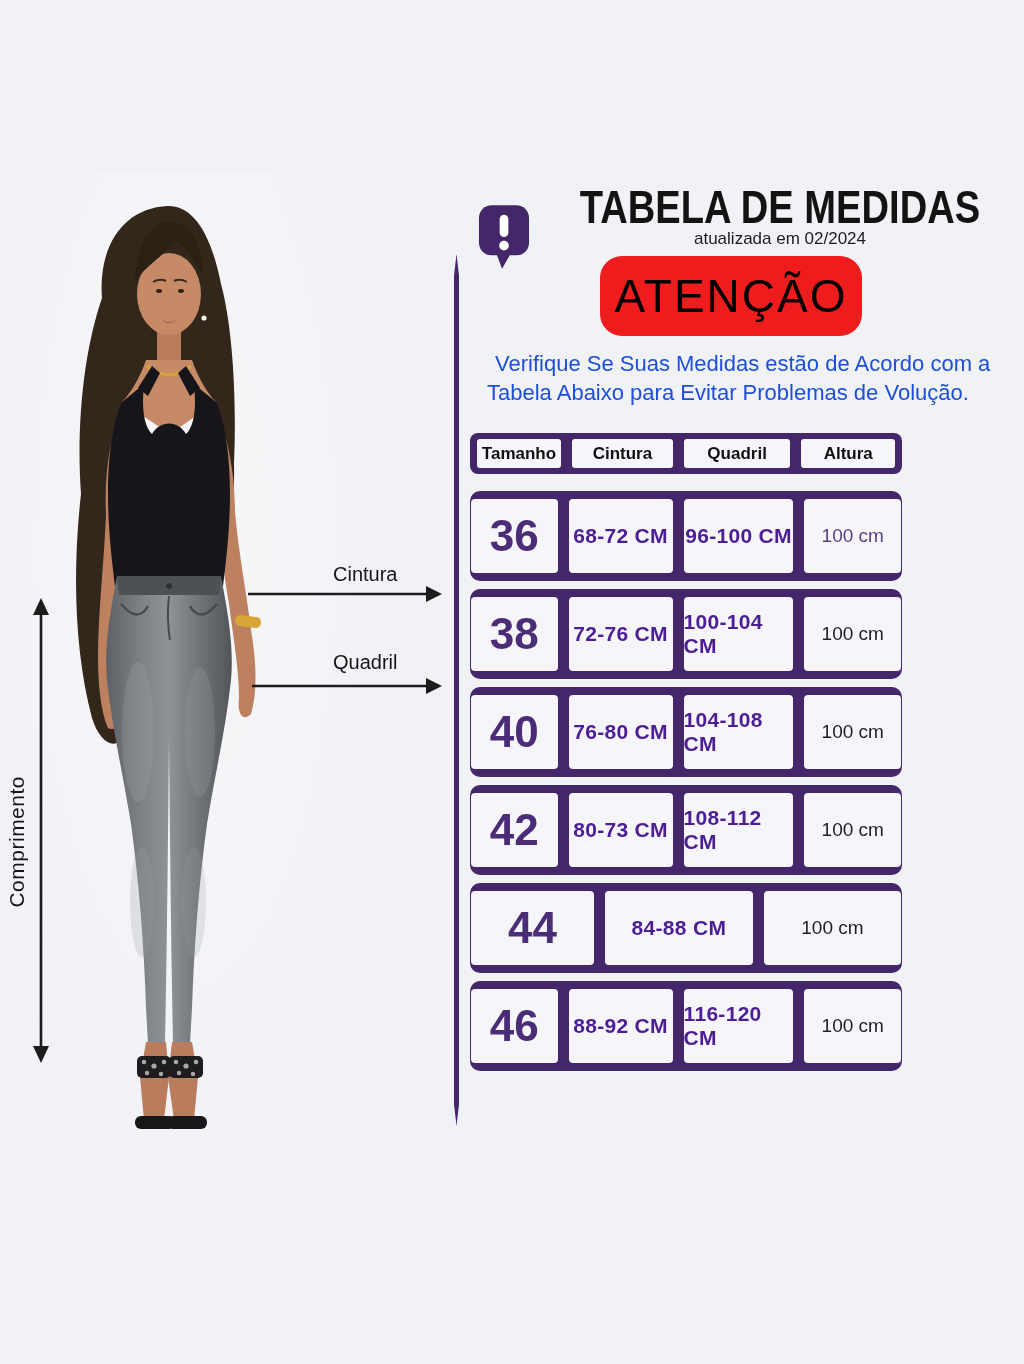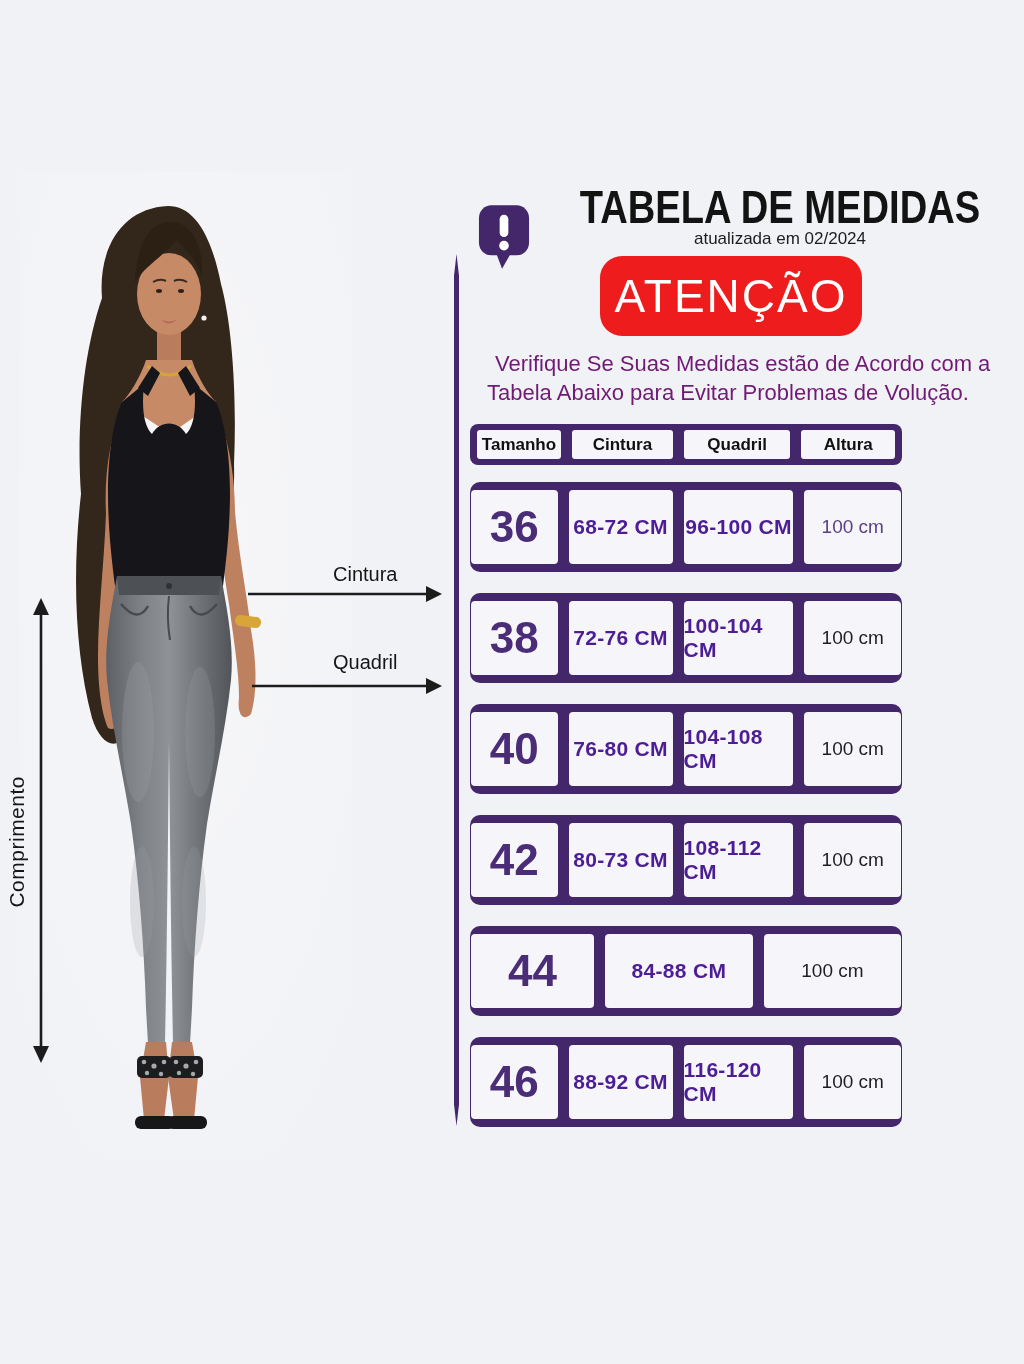--- a/index.html
+++ b/index.html
@@ -27,30 +27,30 @@
   .alert-icon { position:absolute; left:478px; top:203px; width:52px; height:68px; }
 
   .title-block { position:absolute; left:545px; top:182px; width:470px; text-align:center; }
   .page-title { font-size:41px; font-weight:800; color:#131313; letter-spacing:0;
                 transform:scale(.93,1.12); transform-origin:center top; white-space:nowrap; }
   .updated { margin-top:0; font-size:17px; font-weight:500; color:#1c1c1c; }
 
   .attention-badge { position:absolute; left:600px; top:256px; width:262px; height:80px;
                      background:var(--attention-red,#ee1c1c); border-radius:22px;
                      display:flex; align-items:center; justify-content:center;
-                     color:#ffffff; font-size:46px; font-weight:400; letter-spacing:2px; }
+                     color:#000000; font-size:46px; font-weight:400; letter-spacing:2px; }
 
   .notice { position:absolute; left:487px; top:349px; width:528px;
-            font-size:22px; line-height:1.34; font-weight:500; color:#701a75; text-indent:8px; }
-
-  
-  .size-table { position:absolute; left:470px; top:424px; width:432px; }
+            font-size:22px; line-height:1.34; font-weight:500; color:#1d4ed8; text-indent:8px; }
+
+  
+  .size-table { position:absolute; left:470px; top:433px; width:432px; }
   .thead, .trow { display:flex; gap:11px; background:var(--purple,#44266a); }
   .thead { border-radius:8px; padding:6px 7px; height:41px; margin-bottom:17px; }
-  .trow  { border-radius:10px; padding:8px 1px; height:90px; margin-bottom:21px;justify-content:center; }
+  .trow  { border-radius:10px; padding:8px 1px; height:90px; margin-bottom:8px;justify-content:center; }
   .cell  { background:var(--cell-bg,#f6f6fa); display:flex; align-items:center; justify-content:center;
            border-radius:3px; }
   .trow .cell { border-radius:4px; }
   .col-size    { flex:104 1 0; }
   .col-cintura { flex:125 1 0; }
   .col-quadril { flex:132 1 0; }
   .col-altura  { flex:116 1 0; }
   .th { font-size:17px; font-weight:700; color:#111; }
   .v-size   { font-size:44px; font-weight:700; color:var(--size-number,#4b2c77); }
   .v-meas   { font-size:21px; font-weight:600; color:#4c1d95; letter-spacing:.3px; }

